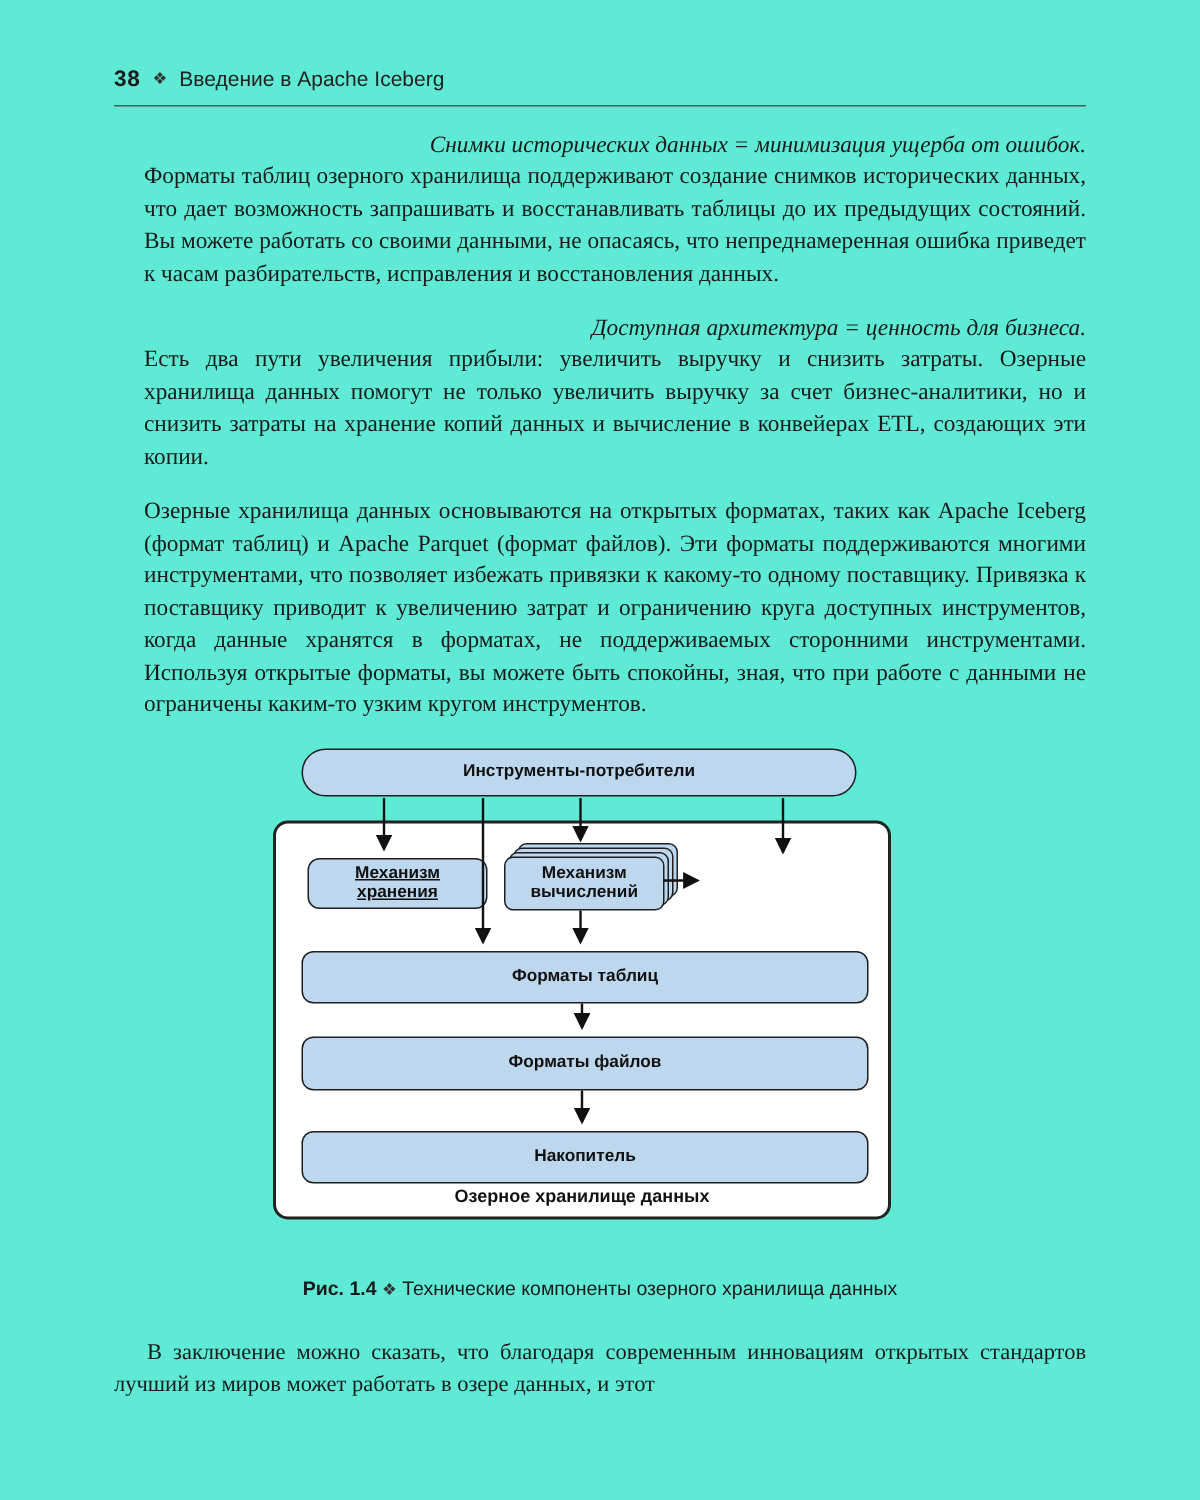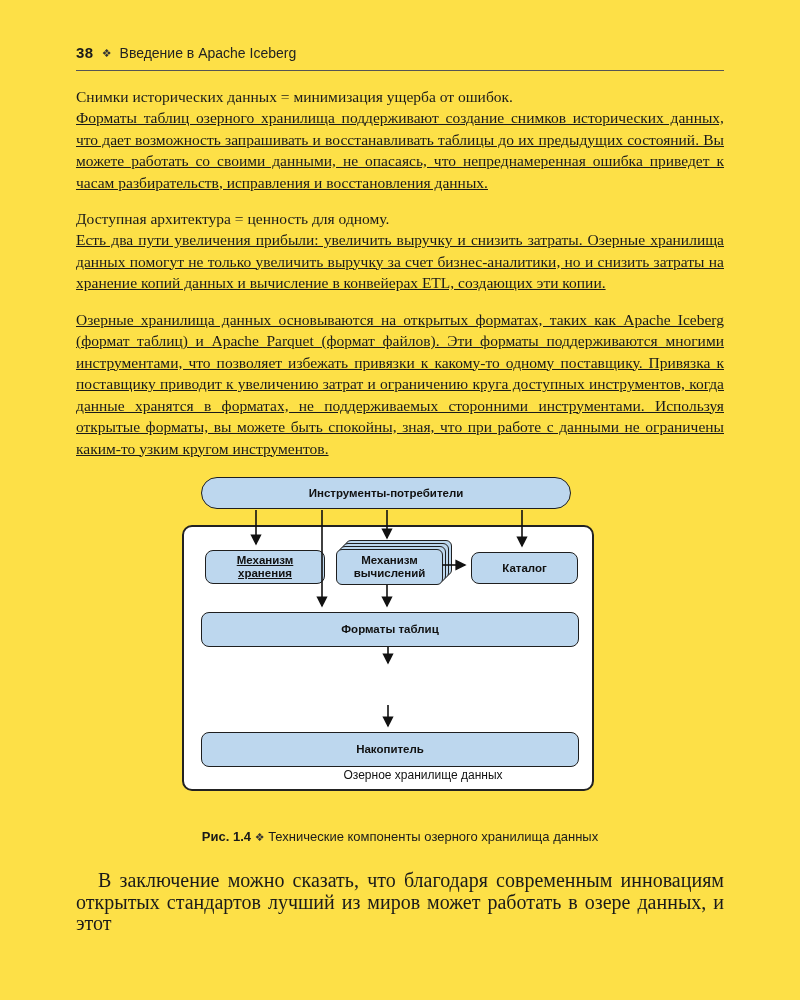--- a/index.html
+++ b/index.html
@@ -1,38 +1,38 @@
 <!DOCTYPE html>
 <html><head>
 <meta charset="utf-8">
 <style>
   * { margin: 0; padding: 0; box-sizing: border-box; }
   html, body { background: #ffffff; }
   .page {
-    width: 800px; height: 1000px; background: #fde047; position: relative;
+    width: 800px; height: 1000px; background: #5eead4; position: relative;
     font-family: "Liberation Serif", serif; color: #1a1a1a; overflow: hidden;
   }
   .content { padding: 44px 76px 0 76px; }
 
   
   .page-header {
     display: flex; align-items: baseline; gap: 8px;
     font-family: "Liberation Sans", sans-serif;
     border-bottom: 1.5px solid #555; padding-bottom: 9px;
   }
   .page-number { font-weight: bold; font-size: 15px; letter-spacing: 0.5px; }
   .header-ornament { font-size: 11px; color: #333; position: relative; top: -1px; }
   .header-title { font-size: 14px; color: #222; }
 
   
   .section { margin-top: 15px; }
-  .lead { font-size: 15.5px; line-height: 21px; }
+  .lead { font-style: italic; font-size: 15.5px; line-height: 21px; text-align: right; }
   .section-body {
-    text-align: justify;
-    font-size: 15.5px; line-height: 21.5px; text-decoration: underline;
+    margin-left: 20px; text-align: justify;
+    font-size: 15.5px; line-height: 21.5px;
   }
 
   
   .figure { position: relative; height: 344px; margin-top: 16px; }
   .dbox {
     position: absolute; background: #bdd7ee; border: 1.4px solid #1f1f1f;
     display: flex; align-items: center; justify-content: center; text-align: center;
     font-family: "Liberation Sans", sans-serif; font-weight: bold;
     font-size: 11.5px; color: #111; border-radius: 8px; line-height: 13px;
     padding: 14px 6px;
@@ -51,57 +51,57 @@
   .stack-layer.l3 { transform: translate(9px, -9px); }
   .stack-layer.l2 { transform: translate(6px, -6px); }
   .stack-layer.l1 { transform: translate(3px, -3px); }
   .compute-engine { left: 0; top: 0; width: 107px; height: 36px; border-radius: 6px; }
   .catalog { left: 287px; top: 25px; width: 107px; height: 32px; }
   .table-formats { left: 17px; top: 85px; width: 378px; height: 35px; }
   .file-formats { left: 17px; top: 142px; width: 378px; height: 36px; }
   .storage-box { left: 17px; top: 205px; width: 378px; height: 35px; }
   .lakehouse-label {
     position: absolute; left: 0; bottom: 7px; width: 100%; text-align: center;
-    font-family: "Liberation Sans", sans-serif; font-weight: normal; font-size: 12px; color: #111; margin-left: 35px;
+    font-family: "Liberation Sans", sans-serif; font-weight: bold; font-size: 12px; color: #111;
   }
   .arrows { position: absolute; left: 0; top: 0; width: 648px; height: 344px; pointer-events: none; }
 
   
   .caption {
     margin-top: 10px; text-align: center;
     font-family: "Liberation Sans", sans-serif; font-size: 13px; color: #1a1a1a;
   }
   .caption-label { font-weight: bold; }
   .caption-ornament { font-size: 11px; color: #333; }
 
   
   .closing {
     margin-top: 26px; text-align: justify; text-indent: 22px;
-    font-size: 20px; line-height: 21.5px;
+    font-size: 15px; line-height: 21.5px;
   }
 </style>
 </head>
 <body>
 
 <div class="page">
   <div class="content">
 
     <div class="page-header">
       <span class="page-number">38</span>
       <span class="header-ornament">❖</span>
       <span class="header-title">Введение в Apache Iceberg</span>
     </div>
 
     <div class="section">
       <div class="lead">Снимки исторических данных = минимизация ущерба от ошибок.</div>
       <div class="section-body">Форматы таблиц озерного хранилища поддерживают создание снимков исторических данных, что дает возможность запрашивать и восстанавливать таблицы до их предыдущих состояний. Вы можете работать со своими данными, не опасаясь, что непреднамеренная ошибка приведет к часам разбирательств, исправления и восстановления данных.</div>
     </div>
 
     <div class="section">
-      <div class="lead">Доступная архитектура = ценность для одному.</div>
+      <div class="lead">Доступная архитектура = ценность для бизнеса.</div>
       <div class="section-body">Есть два пути увеличения прибыли: увеличить выручку и снизить затраты. Озерные хранилища данных помогут не только увеличить выручку за счет бизнес-аналитики, но и снизить затраты на хранение копий данных и вычисление в конвейерах ETL, создающих эти копии.</div>
     </div>
 
     <div class="section">
       <div class="section-body">Озерные хранилища данных основываются на открытых форматах, таких как Apache Iceberg (формат таблиц) и Apache Parquet (формат файлов). Эти форматы поддерживаются многими инструментами, что позволяет избежать привязки к какому-то одному поставщику. Привязка к поставщику приводит к увеличению затрат и ограничению круга доступных инструментов, когда данные хранятся в форматах, не поддерживаемых сторонними инструментами. Используя открытые форматы, вы можете быть спокойны, зная, что при работе с данными не ограничены каким-то узким кругом инструментов.</div>
     </div>
 
     <div class="figure">
 
       <div class="dbox consumers">Инструменты-потребители</div>
@@ -109,22 +109,22 @@
       <div class="lakehouse">
         <div class="dbox storage-engine">Механизм хранения</div>
 
         <div class="stack-wrap">
           <div class="stack-layer l3"></div>
           <div class="stack-layer l2"></div>
           <div class="stack-layer l1"></div>
           <div class="dbox compute-engine">Механизм вычислений</div>
         </div>
 
-        <div class="dbox catalog">Каталог</div>
         <div class="dbox table-formats">Форматы таблиц</div>
+        <div class="dbox file-formats">Форматы файлов</div>
         <div class="dbox storage-box">Накопитель</div>
         <div class="lakehouse-label">Озерное хранилище данных</div>
       </div>
 
       <svg class="arrows" viewBox="0 0 648 344" xmlns="http://www.w3.org/2000/svg">
         <defs>
           <marker id="ah" markerWidth="8" markerHeight="8" refX="6" refY="3.5" orient="auto">
             <path d="M0,0 L7,3.5 L0,7 Z" fill="#111"></path>
           </marker>
         </defs>

